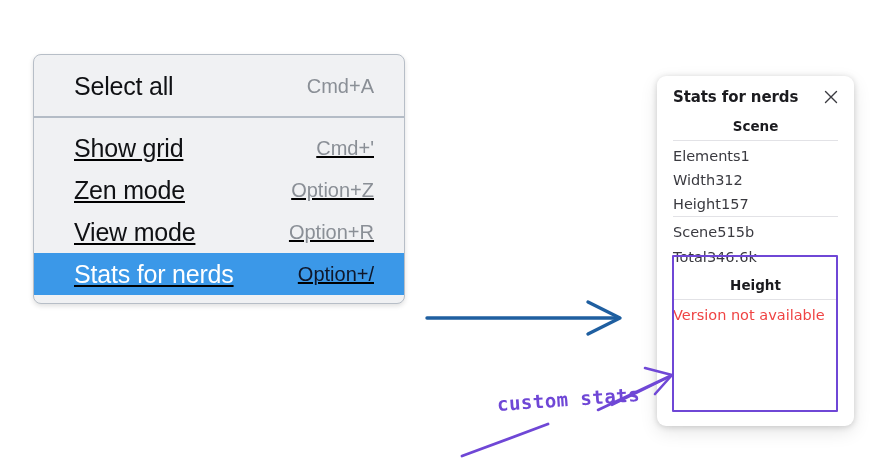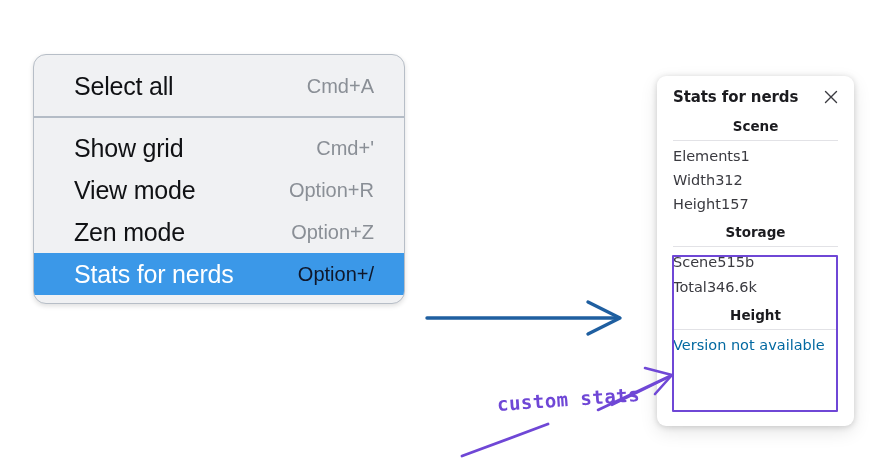--- a/index.html
+++ b/index.html
@@ -17,36 +17,37 @@
   }
 
   
   #context-menu {
     position: absolute;
     left: 33px;
     top: 54px;
     width: 372px;
     background: #f0f1f3;
     border: 1px solid #b7bec7;
-    border-radius: 13px;
+    border-radius: 8px;
     box-shadow: 0 2px 5px rgba(0,0,0,0.13);
     overflow: hidden;
     box-sizing: border-box;
   }
   .menu-group {
     padding: 6px 0;
   }
   .menu-group.first {
     padding-top: 10px;
     padding-bottom: 9px;
     border-bottom: 2px solid #b4bcc6;
   }
   .menu-group.second {
     padding-top: 9px;
     padding-bottom: 8px;
+    text-decoration: underline;
   }
   .menu-item {
     display: flex;
     align-items: center;
     justify-content: space-between;
     height: 42px;
     padding: 0 30px 0 40px;
     box-sizing: border-box;
     cursor: default;
   }
@@ -124,21 +125,21 @@
     align-items: center;
     font-size: 14.5px;
     color: #3a3a40;
     padding: 3px 0;
     line-height: 1.25;
   }
   .stat-row .k { white-space: nowrap; }
   .stat-row .v { white-space: nowrap; }
   .single-line {
     font-size: 14.5px;
-    color: #0369a1;
+    color: #ef4444;
     padding: 4px 0 3px;
     white-space: nowrap;
   }
 
   
   #custom-stats-box {
     position: absolute;
     left: 672px;
     top: 255px;
     width: 166px;
@@ -181,26 +182,26 @@
       <span class="shortcut">Cmd+A</span>
     </div>
   </div>
 
   <div class="menu-group second">
     <div class="menu-item">
       <span class="label">Show grid</span>
       <span class="shortcut">Cmd+'</span>
     </div>
     <div class="menu-item">
+      <span class="label">Zen mode</span>
+      <span class="shortcut">Option+Z</span>
+    </div>
+    <div class="menu-item">
       <span class="label">View mode</span>
       <span class="shortcut">Option+R</span>
-    </div>
-    <div class="menu-item">
-      <span class="label">Zen mode</span>
-      <span class="shortcut">Option+Z</span>
     </div>
     <div class="menu-item selected">
       <span class="label">Stats for nerds</span>
       <span class="shortcut">Option+/</span>
     </div>
   </div>
 
 </div>
 
 <div id="stats-card">
@@ -224,21 +225,20 @@
     </div>
     <div class="stat-row">
       <span class="k">Width</span>
       <span class="v">312</span>
     </div>
     <div class="stat-row">
       <span class="k">Height</span>
       <span class="v">157</span>
     </div>
 
-    <div class="section-title">Storage</div>
     <div class="hr"></div>
     <div class="stat-row">
       <span class="k">Scene</span>
       <span class="v">515b</span>
     </div>
     <div class="stat-row">
       <span class="k">Total</span>
       <span class="v">346.6k</span>
     </div>
 

